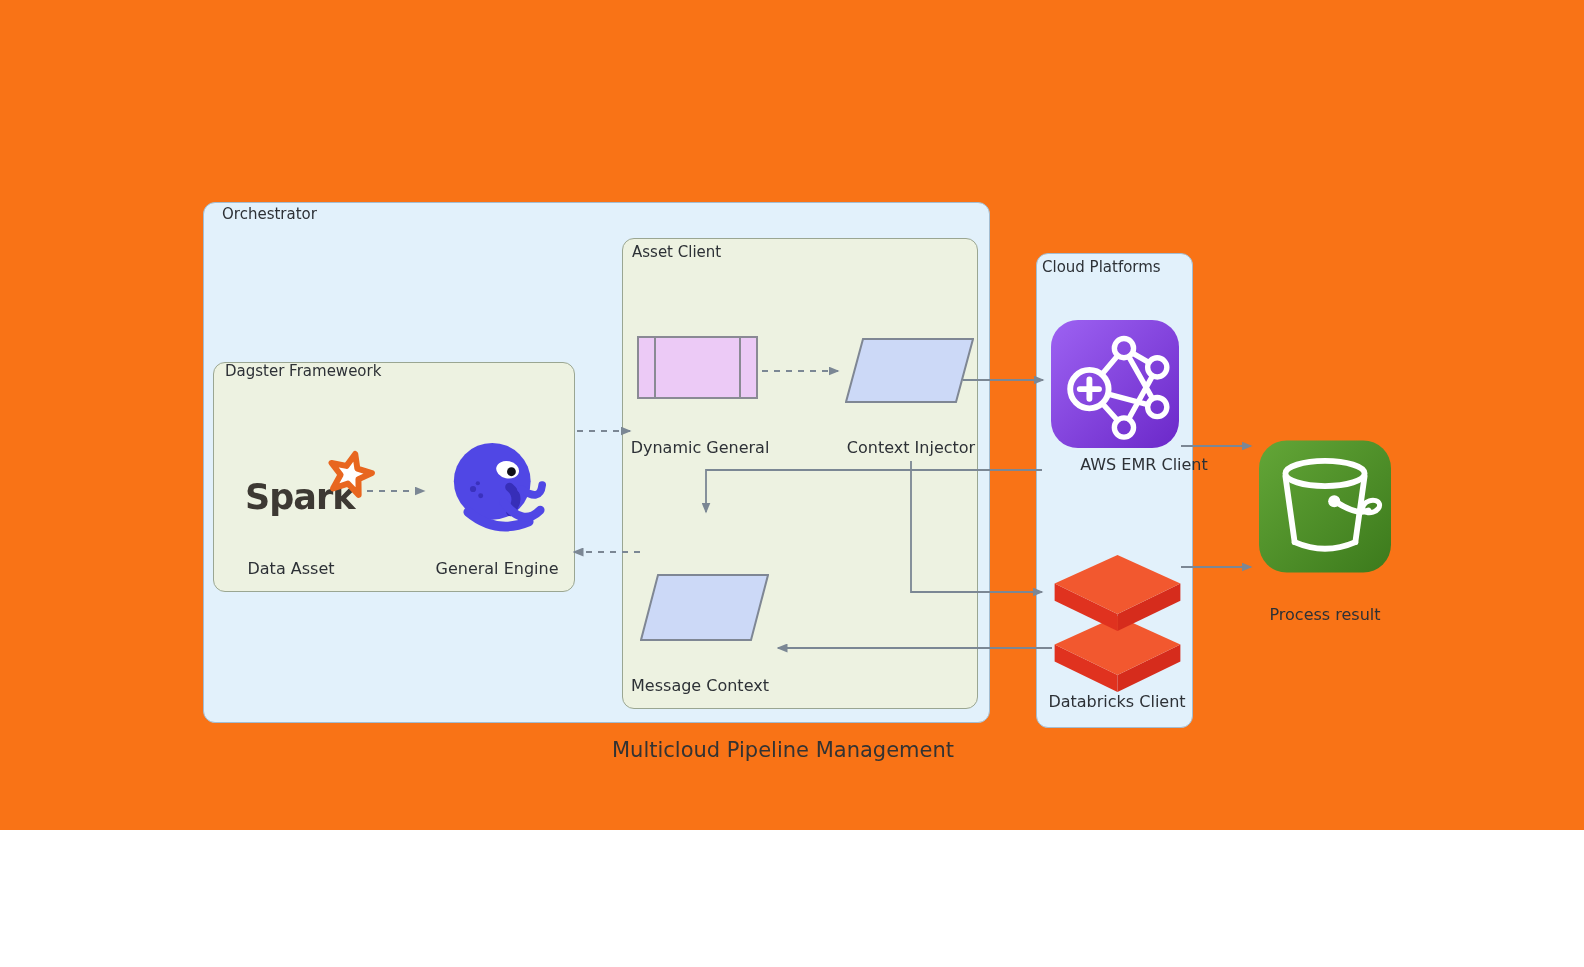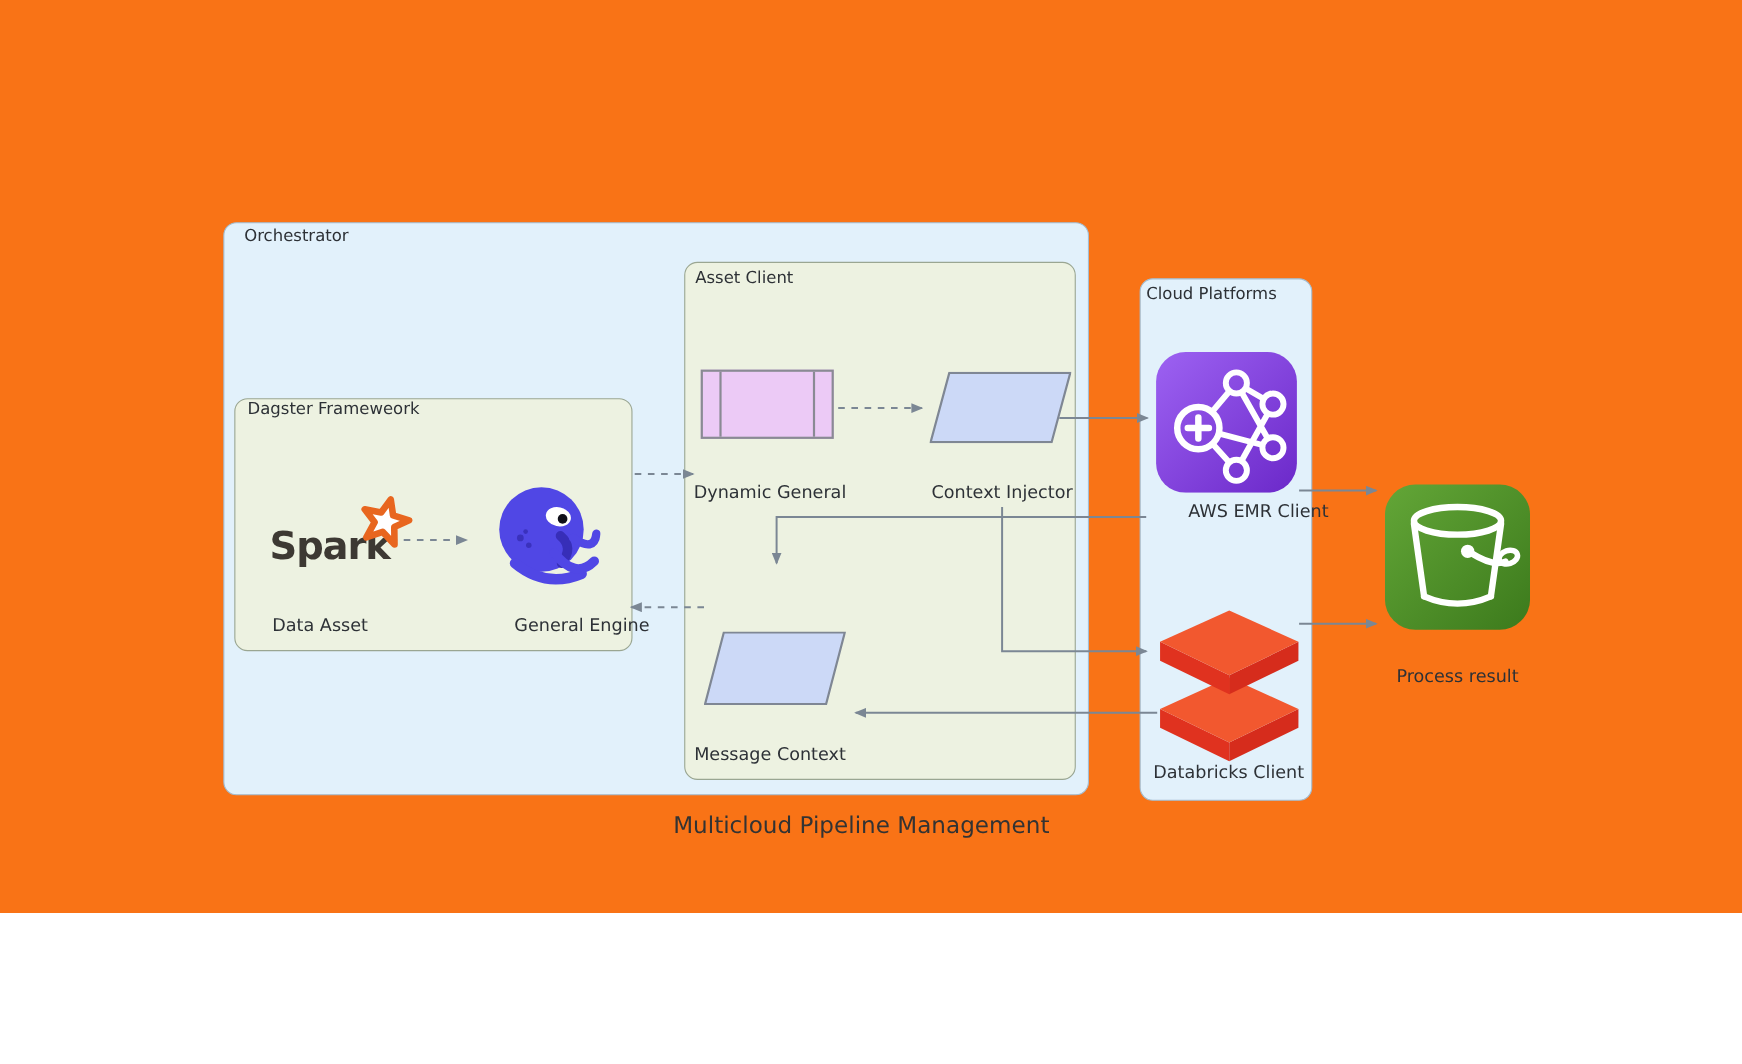--- a/index.html
+++ b/index.html
@@ -82,21 +82,21 @@
     <circle cx="64" cy="32" r="4.6" fill="#10101a"></circle>
     <circle cx="24" cy="50" r="3.2" fill="#3a31bd"></circle>
     <circle cx="32" cy="57" r="2.6" fill="#3a31bd"></circle>
     <circle cx="29" cy="44" r="2.2" fill="#3a31bd"></circle>
     <g stroke="#5047e5" fill="none" stroke-linecap="round">
       <path d="M19,74 Q48,98 82,84" stroke-width="10"></path>
       <path d="M56,64 Q76,90 94,72" stroke-width="9"></path>
       <path d="M74,50 Q94,64 96,46" stroke-width="8"></path>
     </g>
   </svg>
-  <div class="node-label" style="left:497px; top:559px;margin-left:32px;">General Engine</div>
+  <div class="node-label" style="left:497px; top:559px;">General Engine</div>
 
   <div class="subroutine" style="left:637px; top:336px; width:121px; height:63px;">
     <div class="inner-line" style="left:15px;"></div>
     <div class="inner-line" style="right:15px;"></div>
   </div>
   <div class="node-label" style="left:700px; top:438px;">Dynamic General</div>
 
   <svg class="shape-svg" style="left:845px; top:338px;" width="129" height="65" viewBox="0 0 129 65">
     <polygon points="18,1 128,1 111,64 1,64" fill="#ccd9f7" stroke="#7f8794" stroke-width="2"></polygon>
   </svg>

